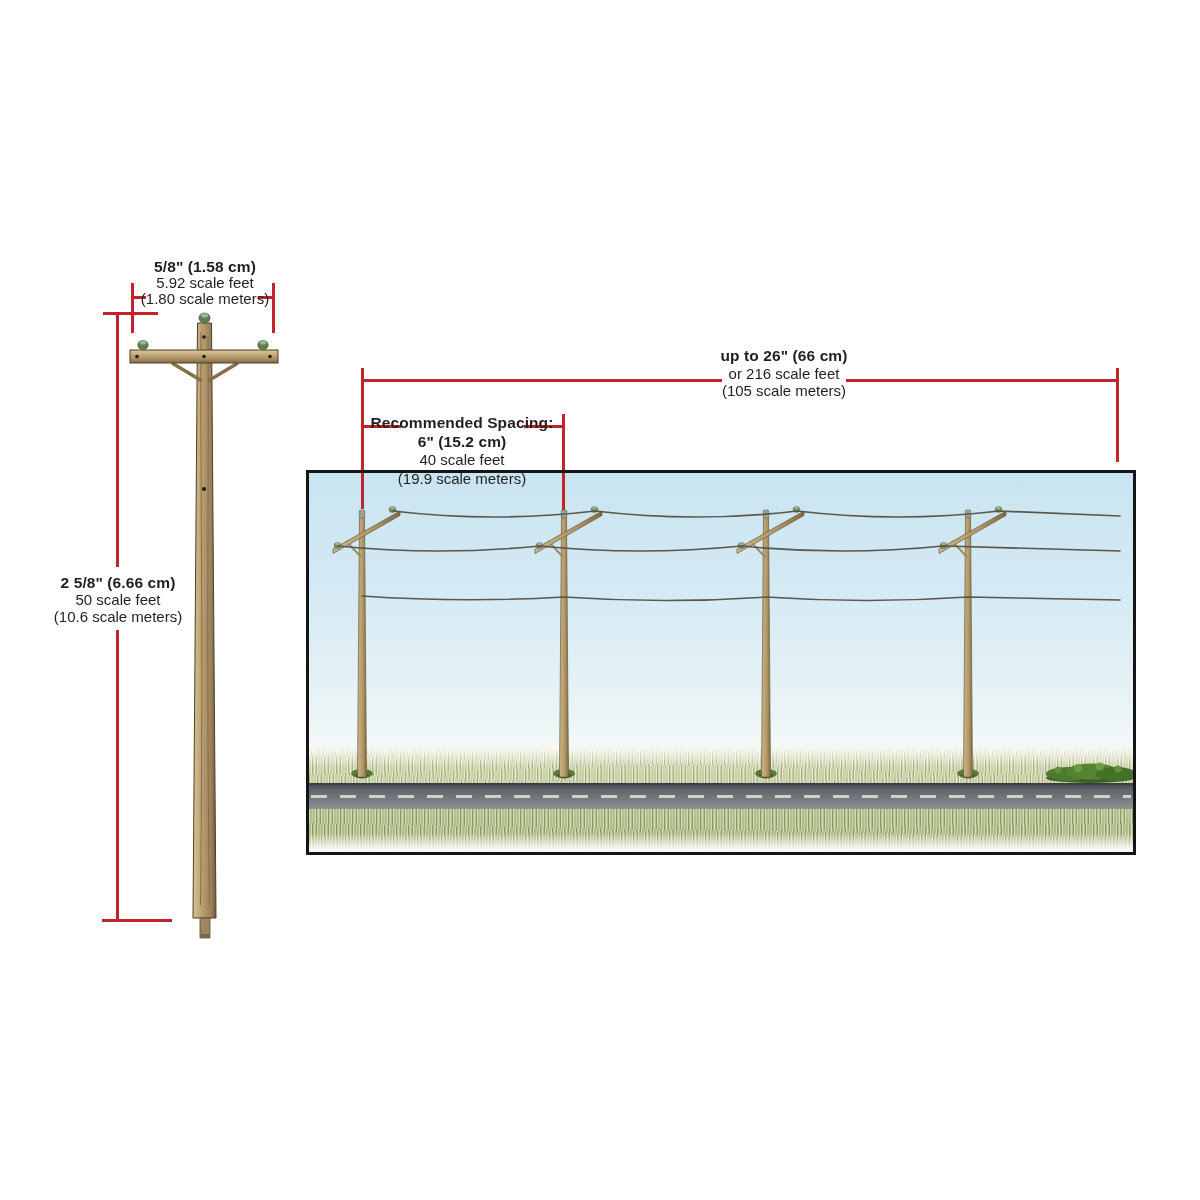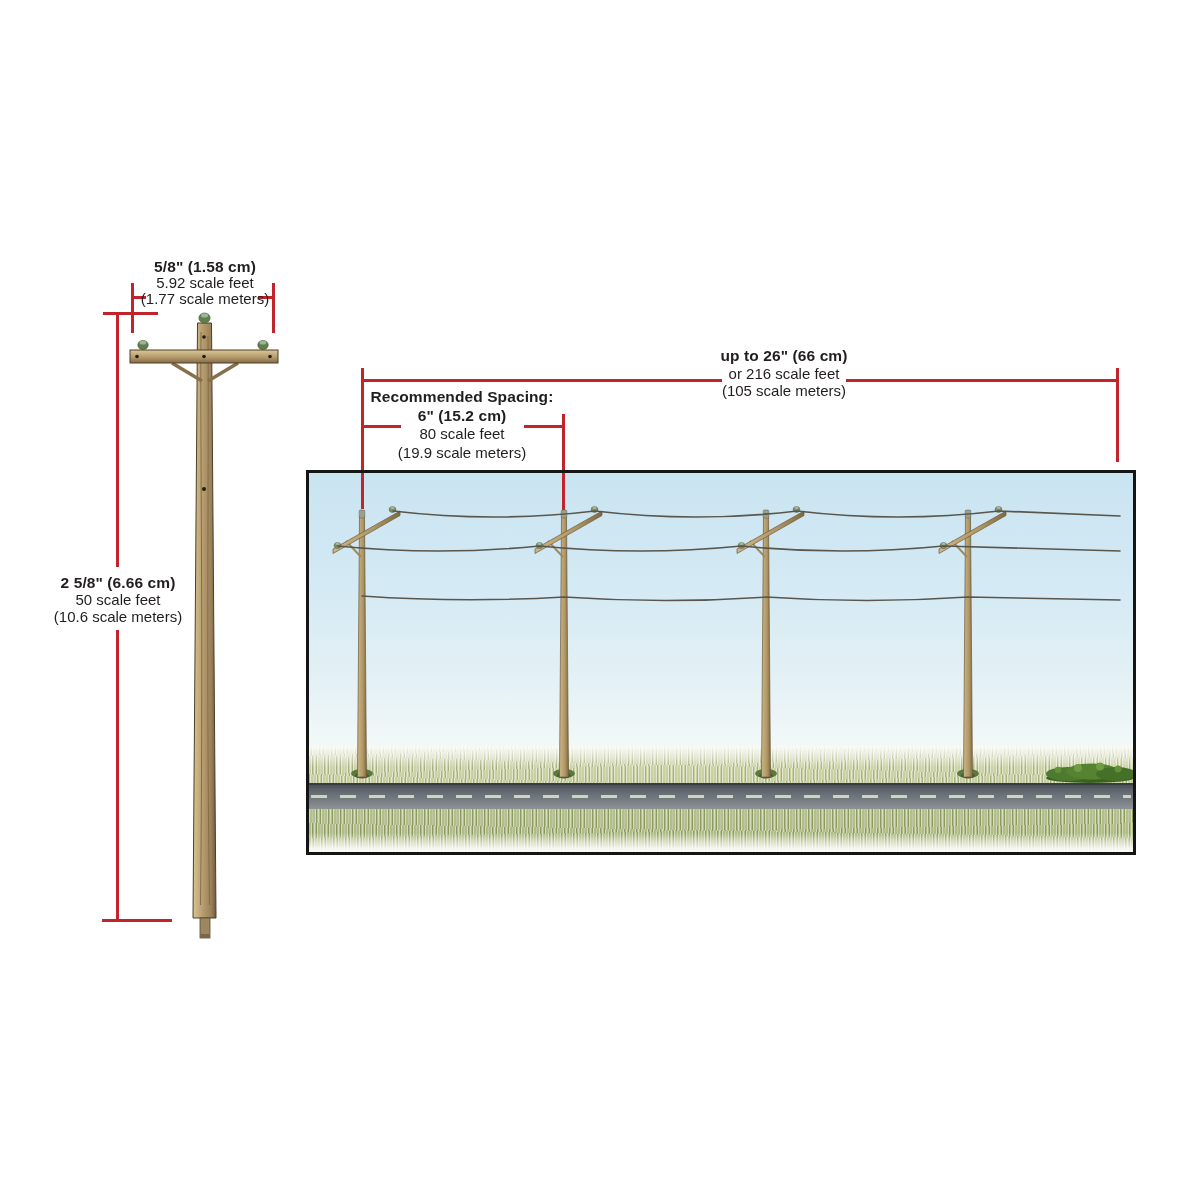--- a/index.html
+++ b/index.html
@@ -50,21 +50,21 @@
   #graphics{position:absolute;left:0;top:0;width:1200px;height:1200px;pointer-events:none}
 
   
   .dim{position:absolute;background:var(--dimension-red)}
 
   
   .label{position:absolute;text-align:center;color:var(--text-black);font-size:15px;}
   .label .b{font-weight:700;font-size:15.5px;letter-spacing:.1px}
   #crossarm-label{left:85px;top:259px;width:240px;line-height:16px;}
   #height-label{left:18px;top:574px;width:200px;line-height:17px;}
-  #spacing-label{left:342px;top:388px;width:240px;line-height:18.5px;}
+  #spacing-label{left:342px;top:414px;width:240px;line-height:18.5px;}
   #length-label{left:662px;top:347px;width:244px;line-height:17.5px;}
 </style>
 </head>
 <body>
 
 <div id="canvas">
 
   <div id="scene-interior">
     <div class="grass-far"></div>
     <div class="road">
@@ -178,33 +178,33 @@
 
   <div class="dim" style="left:361px;top:425px;width:40px;height:3px"></div>
   <div class="dim" style="left:524px;top:425px;width:41px;height:3px"></div>
   <div class="dim" style="left:562px;top:414px;width:3px;height:96px"></div>
 
   <div id="scene-frame"></div>
 
   <div class="label" id="crossarm-label">
     <div class="b">5/8" (1.58 cm)</div>
     <div>5.92 scale feet</div>
-    <div>(1.77 scale meters)</div>
+    <div>(1.80 scale meters)</div>
   </div>
 
   <div class="label" id="height-label">
     <div class="b">2 5/8" (6.66 cm)</div>
     <div>50 scale feet</div>
     <div>(10.6 scale meters)</div>
   </div>
 
   <div class="label" id="spacing-label">
     <div class="b">Recommended Spacing:</div>
     <div class="b">6" (15.2 cm)</div>
-    <div>80 scale feet</div>
+    <div>40 scale feet</div>
     <div>(19.9 scale meters)</div>
   </div>
 
   <div class="label" id="length-label">
     <div class="b">up to 26" (66 cm)</div>
     <div>or 216 scale feet</div>
     <div>(105 scale meters)</div>
   </div>
 
 </div>

